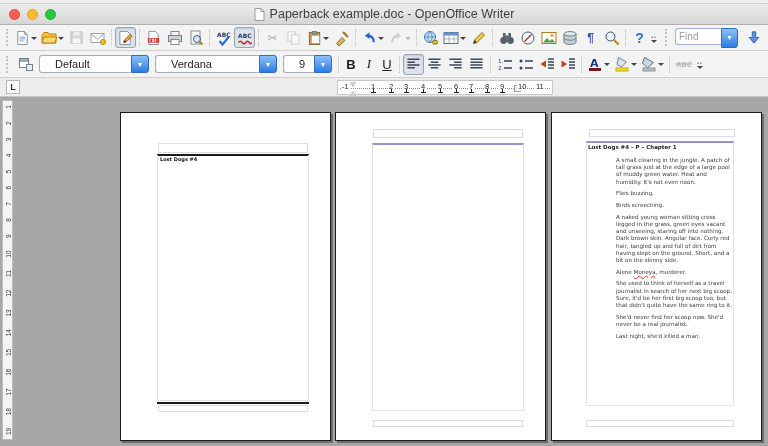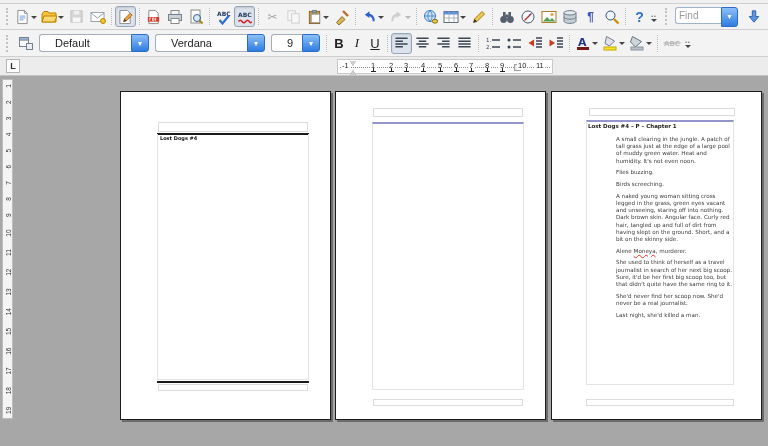--- a/index.html
+++ b/index.html
@@ -51,21 +51,21 @@
     color:#fff; font-size:8px; display:flex; align-items:center; justify-content:center; }
 
   
   .fmt-combo { display:flex; height:18px; margin:0 3px; }
   .fmt-combo .val { background:#fff; border:1px solid #a5aeb8; border-right:none;
     border-radius:3px 0 0 3px; font-size:11px; color:#222; display:flex; align-items:center;
     padding:0 15px; }
   .fmt-combo .drop { width:18px; border-radius:0 3px 3px 0;
     background:linear-gradient(#8cc0f8,#2f7ce0); border:1px solid #2b6cc4;
     color:#fff; font-size:8px; display:flex; align-items:center; justify-content:center; }
-  .w-style .val { width:92px; } .w-font .val { width:92px; } .w-size .val { width:28px; }
+  .w-style .val { width:92px; } .w-font .val { width:104px; } .w-size .val { width:28px; }
   .txtbtn { font-size:13px; color:#222; width:18px; text-align:center; }
   .txtbtn.b { font-weight:bold; }
   .txtbtn.i { font-style:italic; font-family:"Liberation Serif",serif; }
   .txtbtn.u { text-decoration:underline; }
 
   
   .rulerrow { position:relative; height:19px; background:#ececec; border-bottom:1px solid #c4c4c4; }
   .tabsel { position:absolute; left:6px; top:2px; width:14px; height:14px; background:#fdfdfd;
     border:1px solid #b5b5b5; font-size:9px; font-weight:bold; color:#333;
     display:flex; align-items:center; justify-content:center; }
@@ -115,20 +115,34 @@
   svg { display:block; }
   text { font-family:"DejaVu Sans",sans-serif; }
 </style>
 </head>
 <body>
 
 <div class="window">
 
   <div class="top-sliver"></div>
 
+  <div class="titlebar">
+    <div class="traffic">
+      <span class="light red"></span>
+      <span class="light yellow"></span>
+      <span class="light green"></span>
+    </div>
+    <div class="title-wrap">
+      <svg width="11" height="13" viewBox="0 0 11 13">
+        <path d="M1 .5h6l3 3V12.5H1z" fill="#fff" stroke="#9a9a9a"></path>
+        <path d="M7 .5v3h3" fill="none" stroke="#9a9a9a"></path>
+      </svg>
+      <span class="title-text">Paperback example.doc - OpenOffice Writer</span>
+    </div>
+  </div>
 
   <div class="toolbar tb1">
     <div class="grip"></div>
 
     <span class="tbi wide">
       <svg width="15" height="16" viewBox="0 0 16 16">
         <path d="M3 1h7l3 3v11H3z" fill="#fff" stroke="#8a8a8a"></path>
           <path d="M10 1v3h3" fill="none" stroke="#8a8a8a"></path>
         <path d="M5 7h6M5 9h6M5 11h4" stroke="#5b8dd9" stroke-width=".9"></path>
         </svg>

